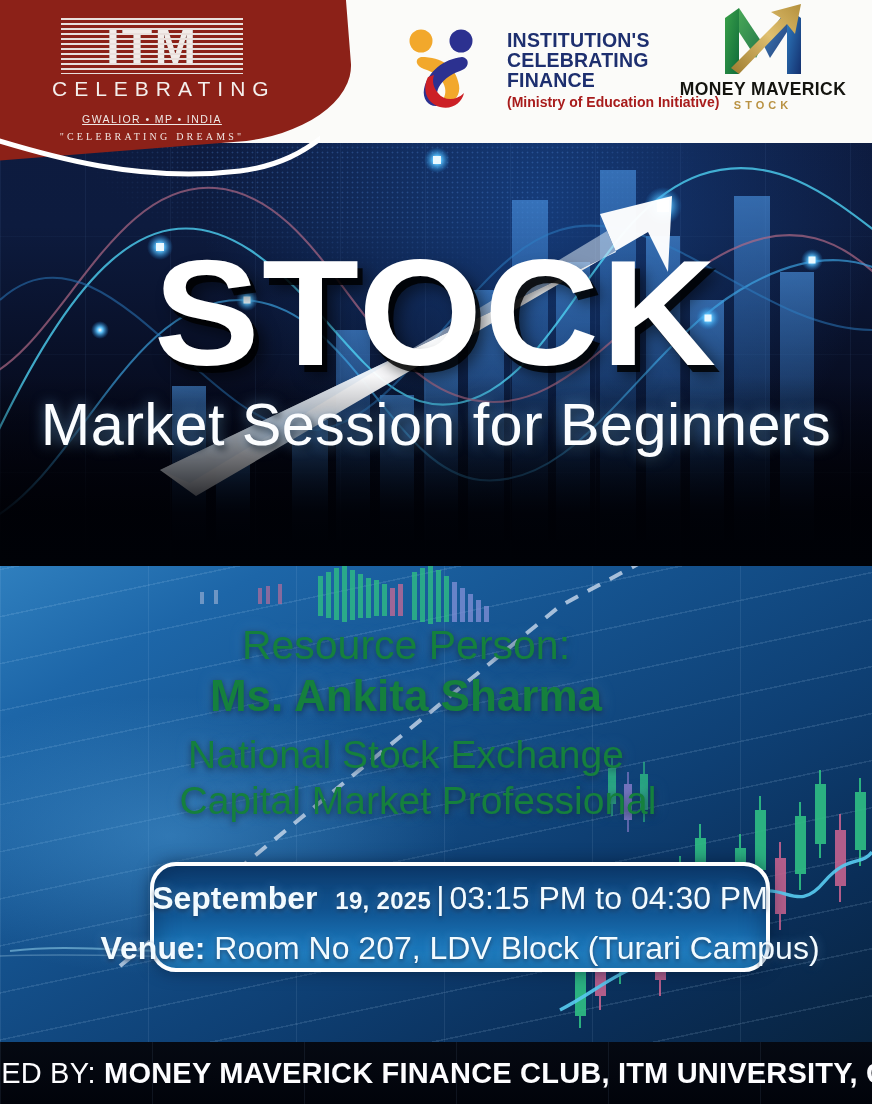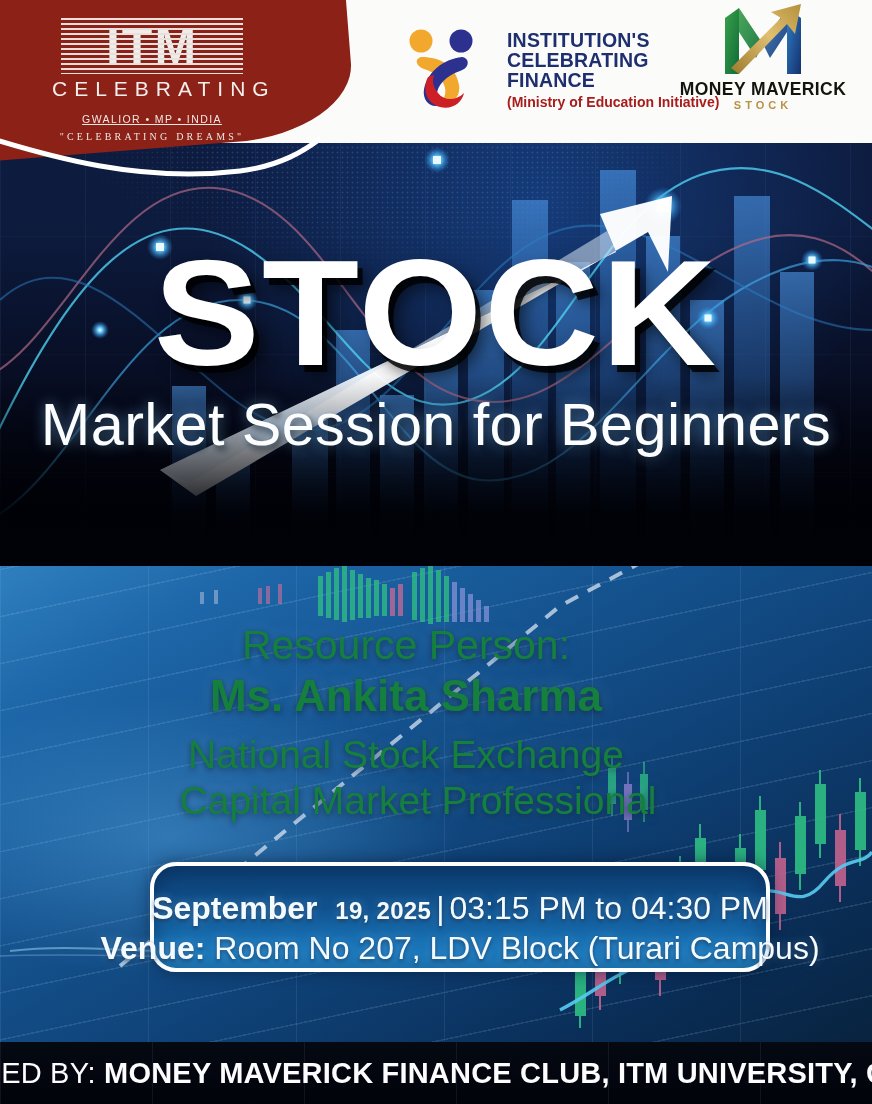--- a/index.html
+++ b/index.html
@@ -83,21 +83,21 @@
 
   
   .datebox{position:absolute;left:150px;top:862px;width:620px;height:110px;z-index:15;
     border:4px solid #ffffff;border-radius:26px;box-sizing:border-box;
     background:linear-gradient(to bottom,#0d3f73 0%,#10528f 42%,#1b79bd 82%,#2489cc 100%);
     box-shadow:0 0 16px rgba(0,20,45,.55), inset 0 0 26px rgba(0,25,60,.45);
     display:flex;flex-direction:column;align-items:center;justify-content:flex-end;
     font-family:"Liberation Sans Narrow","Liberation Sans",sans-serif;color:#f3fbff;}
   .db-row{white-space:nowrap;line-height:1.18;text-shadow:0 0 10px rgba(130,200,255,.45),0 2px 4px rgba(0,10,30,.6);}
   .db-r1{font-size:32px;}
-  .db-r2{font-size:32px;margin-top:3px;}
+  .db-r2{font-size:32px;margin-top:13px;}
   .db-b{font-weight:bold;}
   .db-small{font-size:24px;font-weight:bold;letter-spacing:.3px;}
   .db-pipe{font-weight:normal;padding:0 5px;}
 
   
   .footer{position:absolute;left:0;top:1042px;width:872px;height:62px;z-index:18;
     background:linear-gradient(to bottom,#050912 0%,#03060e 55%,#01030a 100%);
     display:flex;align-items:center;justify-content:center;}
   .footer .vg{position:absolute;inset:0;opacity:.22;
     background-image:linear-gradient(to right,rgba(150,185,235,.4) 1px,transparent 1px);

